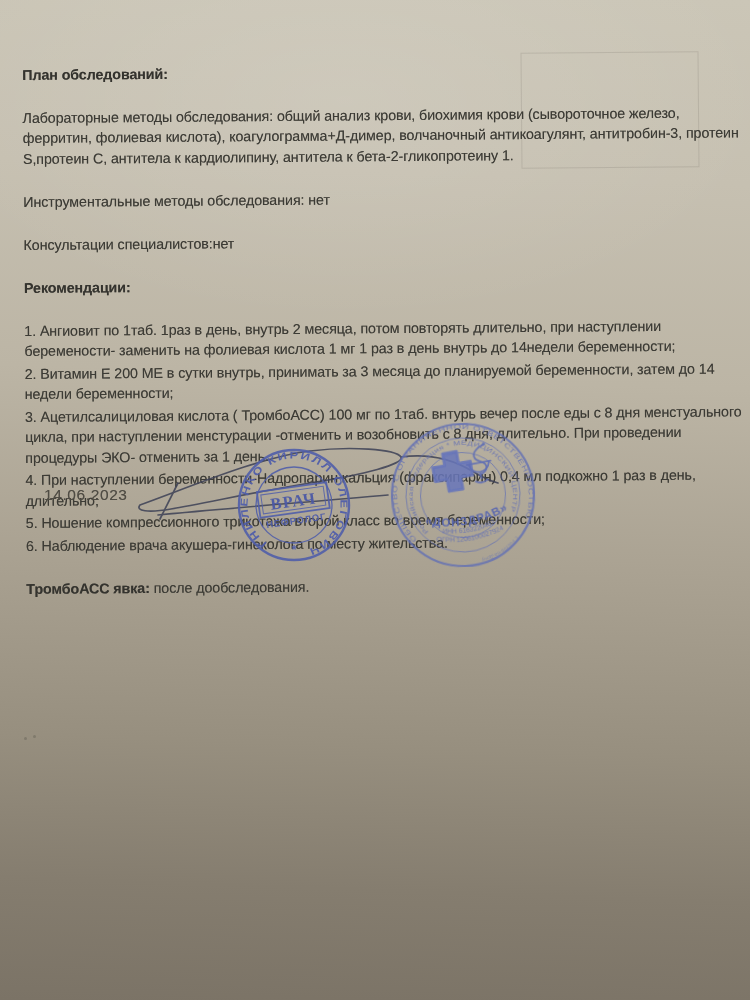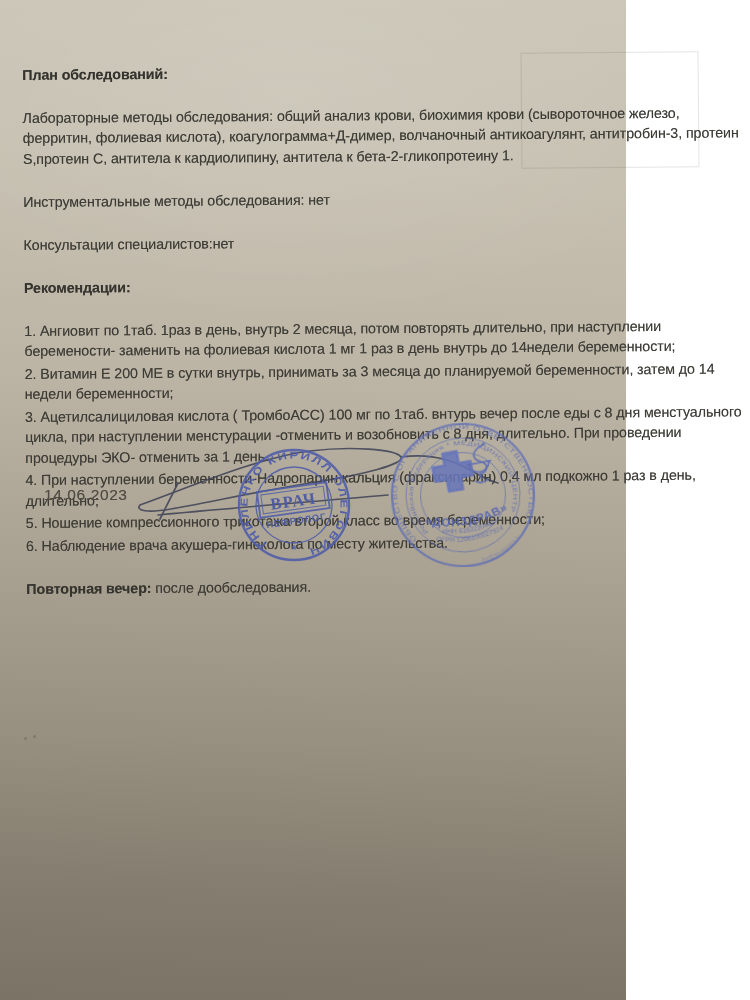--- a/index.html
+++ b/index.html
@@ -1,18 +1,18 @@
 <!DOCTYPE html>
 <html><head>
 <meta charset="utf-8">
 <style>
   html,body{margin:0;padding:0;}
   body{width:750px;height:1000px;overflow:hidden;font-family:"Liberation Sans",sans-serif;}
   .page{
-    position:relative;width:626px;height:1000px;
+    position:relative;width:750px;height:1000px;
     background-image:
       radial-gradient(ellipse 620px 320px at 46% 10%, rgba(255,255,255,0.10), rgba(255,255,255,0) 70%),
       linear-gradient(182deg,#cbc6b7 0%, #c6c0b1 18%, #bcb5a5 38%, #aaa292 56%, #978f7f 74%, #857d6f 88%, #7b7366 100%);
   }
   .content{
     position:absolute;left:22px;top:44px;width:718px;
     font-size:14.3px;line-height:20.5px;letter-spacing:-0.1px;
     color:#3c3b35;
     white-space:pre-line;
     transform:rotate(-0.45deg);transform-origin:left top;
@@ -50,21 +50,21 @@
 S,протеин C, антитела к кардиолипину, антитела к бета-2-гликопротеину 1.</p>
     <p>Инструментальные методы обследования: нет</p>
     <p>Консультации специалистов:нет</p>
     <p class="b">Рекомендации:</p>
     <div><p>1. Ангиовит по 1таб. 1раз в день, внутрь 2 месяца, потом повторять длительно, при наступлении
 беремености- заменить на фолиевая кислота 1 мг  1 раз  в день внутрь до 14недели беременности;</p><p>2. Витамин Е 200 МЕ в сутки внутрь, принимать за 3 месяца до планируемой беременности, затем до 14
 недели беременности;</p><p>3. Ацетилсалициловая кислота ( ТромбоАСС) 100 мг по 1таб. внтурь вечер после еды с 8 дня менстуального
 цикла, при наступлении менстурации -отменить и возобновить с 8 дня, длительно. При проведении
 процедуры ЭКО- отменить за 1 день.</p><p>4. При наступлении беременности-Надропарин кальция (фраксипарин) 0,4 мл подкожно 1 раз в день,
 длительно;</p><p>5. Ношение компрессионного трикотажа второй класс во время беременности;</p><p>6. Наблюдение врача акушера-гинеколога по месту жительства.</p></div>
-    <p><span class="b">Повторная вечер:</span><span> после дообследования.</span></p>
+    <p><span class="b">ТромбоАСС явка:</span><span> после дообследования.</span></p>
   </div>
 
   <div class="date">14.06.2023</div>
 
   <svg id="signature" width="490" height="120" viewBox="0 0 490 120">
     <g fill="none" stroke="#3d4156" stroke-width="1.7" stroke-linecap="round" opacity="0.85">
       <path d="M40,80 C90,62 160,32 210,26 C250,21 296,24 301,32 C305,39 262,50 216,57 C160,66 106,78 71,84 C48,88 35,86 40,80"></path>
       <path d="M78,58 L60,94"></path>
       <path d="M58,90 C130,83 210,77 288,70"></path>
       <path d="M301,32 C330,28 352,34 372,46 C382,52 390,56 398,58"></path>

